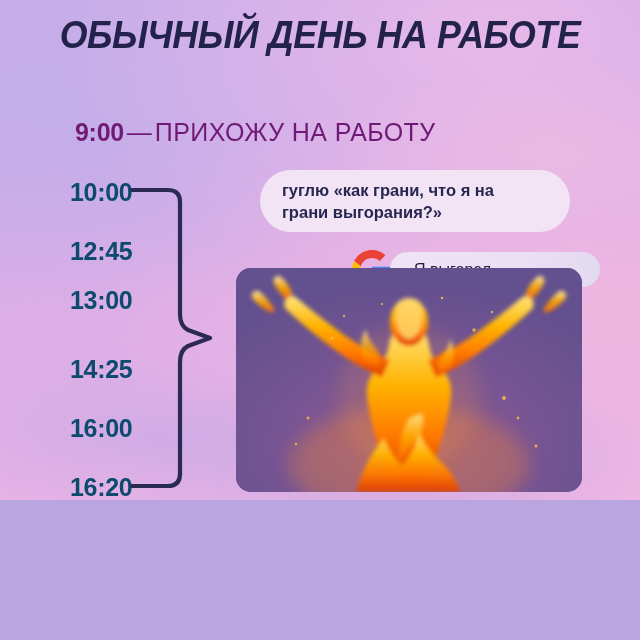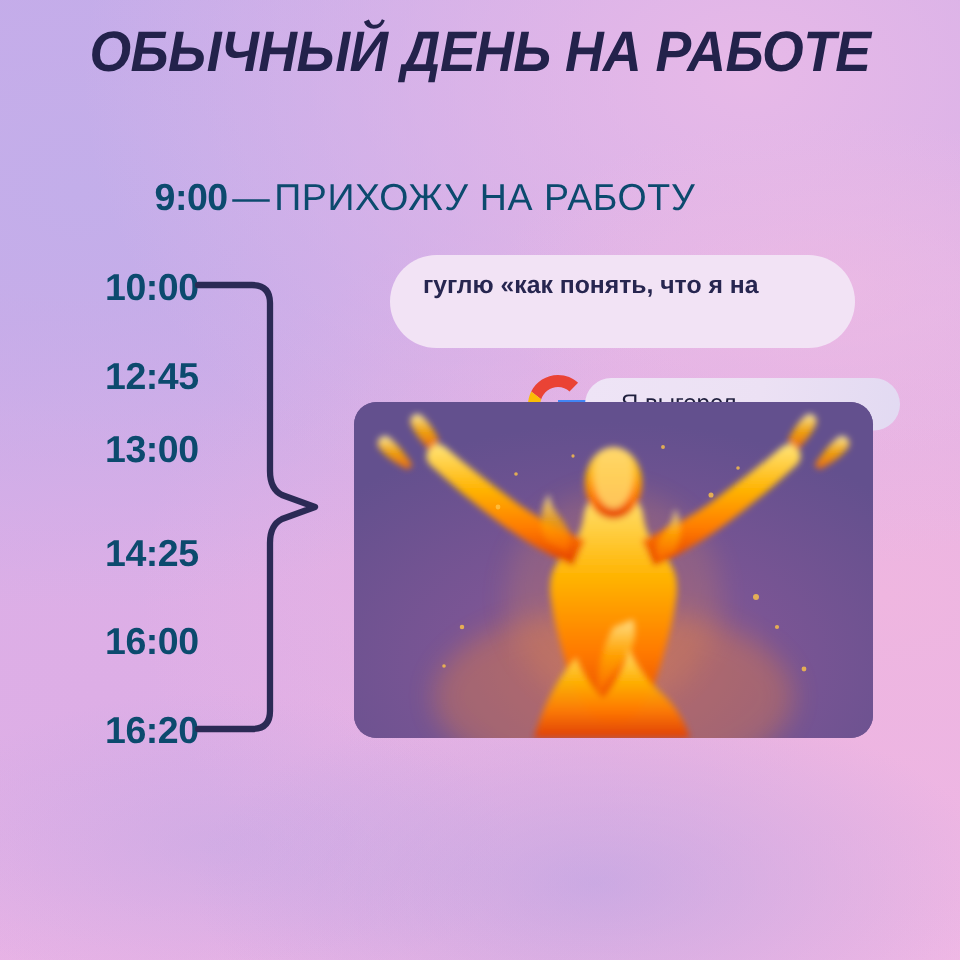--- a/index.html
+++ b/index.html
@@ -6,21 +6,21 @@
     margin: 0;
     padding: 0;
     background: #b9a6e0;
   }
   body {
     font-family: "Liberation Sans", sans-serif;
   }
   #poster {
     position: relative;
     width: 640px;
-    height: 640px;
+    height: 500px;
     overflow: hidden;
     background: #c9a9e4;
   }
   
   .bg-base {
     position: absolute;
     inset: 0;
     background:
       radial-gradient(120% 90% at 78% 8%,  #e7b9e8 0%, rgba(231,185,232,0) 58%),
       radial-gradient(100% 70% at 8% 20%,  #c3aeea 0%, rgba(195,174,234,0) 62%),
@@ -49,24 +49,23 @@
     font-weight: bold;
     font-style: italic;
     letter-spacing: -0.4px;
     transform: scaleX(0.94);
     white-space: nowrap;
   }
 
   
   .row {
     position: absolute;
-    color: #0c4a6e;
+    color: #701a75;
     white-space: nowrap;
     line-height: 1;
-    margin-left: 28px;
   }
   .row .t {
     font-weight: bold;
     font-size: 25px;
     letter-spacing: -0.3px;
   }
   .row .dash {
     font-weight: 400;
     font-size: 25px;
     padding: 0 3px;
@@ -174,21 +173,22 @@
   <div class="tick" style="top:416px">16:00</div>
   <div class="tick" style="top:475px">16:20</div>
 
   <div class="brace">
     <svg viewBox="0 0 92 320" fill="none" xmlns="http://www.w3.org/2000/svg">
       <path d="M2 12 H38 Q50 12 50 24 V136 Q50 148 58 152 L80 160 L58 168 Q50 172 50 184 V296 Q50 308 38 308 H2" stroke="#2b2a55" stroke-width="4.2" stroke-linecap="round" stroke-linejoin="round" fill="none"></path>
     </svg>
   </div>
 
   <div class="bubble">
-    <div>гуглю «как понять, что я на</div>
+    <div>гуглю «как грани, что я на</div>
+    <div>грани выгорания?»</div>
   </div>
 
   <div class="glogo">
     <svg viewBox="0 0 48 48" xmlns="http://www.w3.org/2000/svg">
       <path fill="#EA4335" d="M24 9.5c3.54 0 6.71 1.22 9.21 3.6l6.85-6.85C35.9 2.38 30.47 0 24 0 14.62 0 6.51 5.38 2.56 13.22l7.98 6.19C12.43 13.72 17.74 9.5 24 9.5z"></path>
       <path fill="#4285F4" d="M46.98 24.55c0-1.57-.15-3.09-.38-4.55H24v9.02h12.94c-.58 2.96-2.26 5.48-4.78 7.18l7.73 6c4.51-4.18 7.09-10.36 7.09-17.65z"></path>
       <path fill="#FBBC05" d="M10.53 28.59c-.48-1.45-.76-2.99-.76-4.59s.27-3.14.76-4.59l-7.98-6.19C.92 16.46 0 20.12 0 24c0 3.88.92 7.54 2.56 10.78l7.97-6.19z"></path>
       <path fill="#34A853" d="M24 48c6.48 0 11.93-2.13 15.89-5.81l-7.73-6c-2.15 1.45-4.92 2.3-8.16 2.3-6.26 0-11.57-4.22-13.47-9.91l-7.98 6.19C6.51 42.62 14.62 48 24 48z"></path>
     </svg>
   </div>

